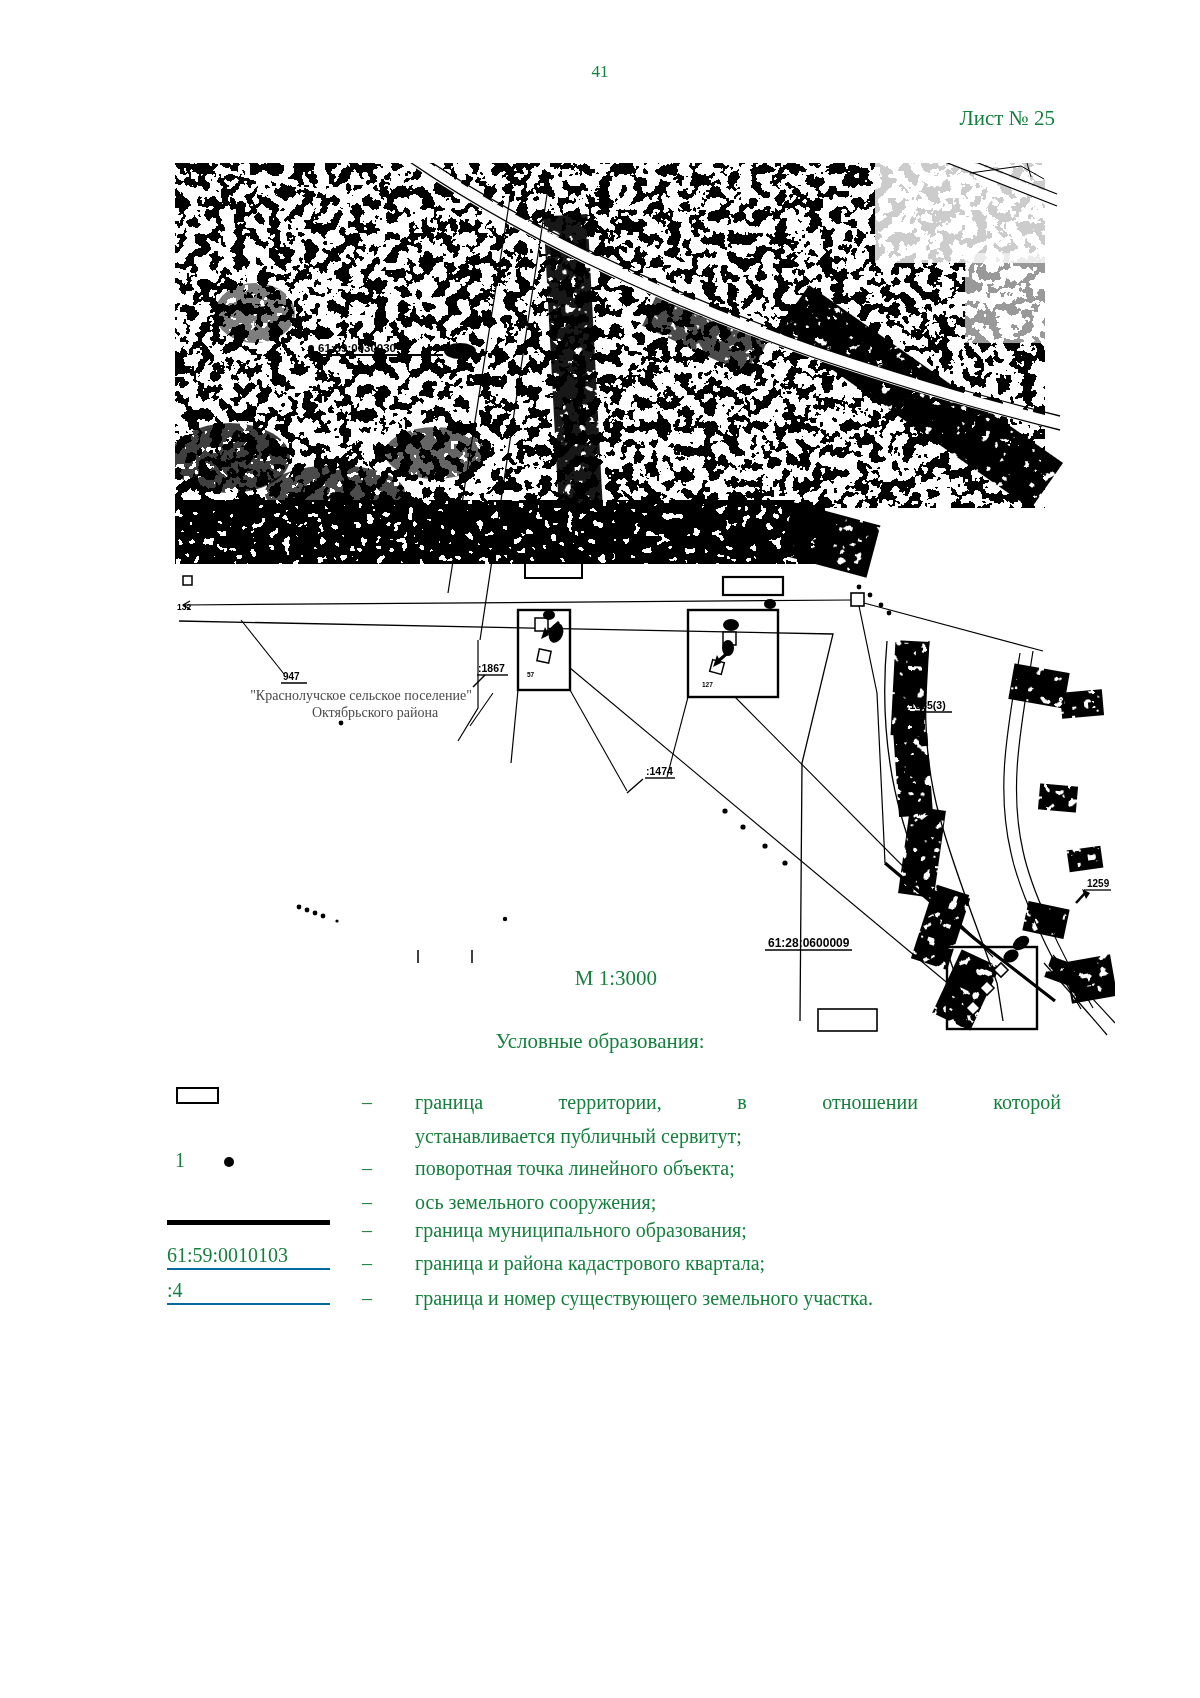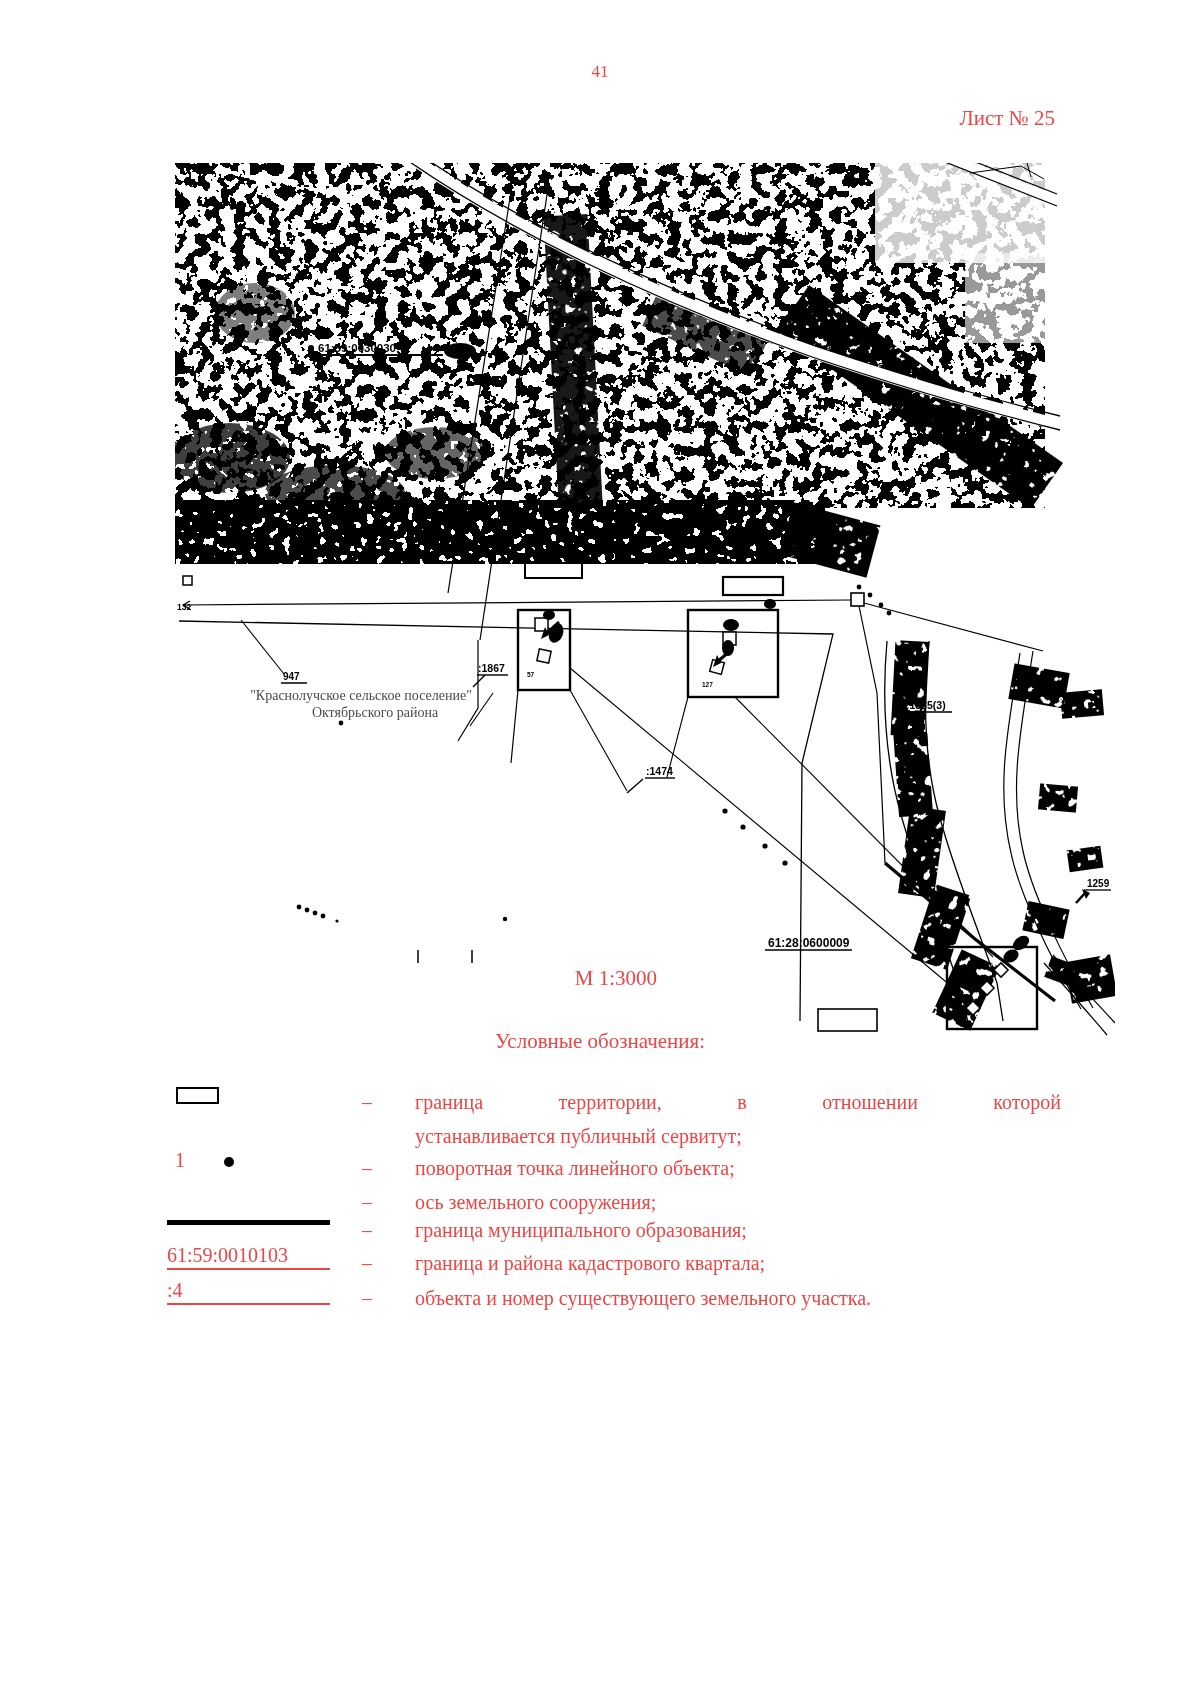--- a/index.html
+++ b/index.html
@@ -1,32 +1,32 @@
 <!DOCTYPE html>
 <html><head>
 <meta charset="utf-8">
 <style>
   html,body{margin:0;padding:0;background:#fff;}
   #page{position:relative;width:1200px;height:1698px;background:#ffffff;overflow:hidden;
-        font-family:"Liberation Serif","DejaVu Serif",serif;color:#ef4444;}
+        font-family:"Liberation Serif","DejaVu Serif",serif;color:#15803d;}
   .abs{position:absolute;}
   #page-number{top:62px;left:0;width:100%;text-align:center;font-size:17px;}
   #sheet-label{top:106px;right:145px;font-size:21px;}
   #map-svg{left:175px;top:163px;}
   #scale-label{top:966px;left:16px;width:1200px;text-align:center;font-size:21px;}
   #legend-title{top:1029px;left:0;width:1200px;text-align:center;font-size:21px;}
   .lrow{left:362px;width:690px;font-size:20px;line-height:34px;}
   .lrow .dash{position:absolute;left:0;top:0;}
   .lrow .ltext{margin-left:53px;width:646px;}
   .just{text-align:justify;text-align-last:justify;}
   .sym-rect{left:176px;top:1087px;width:39px;height:13px;border:2.5px solid #000;background:#fff;}
   .sym-one{left:175px;top:1149px;font-size:20px;}
   .sym-dot{left:224px;top:1157px;width:10px;height:10px;border-radius:50%;background:#000;}
   .sym-bar{left:167px;top:1220px;width:163px;height:5px;background:#000;}
-  .sym-num{left:167px;font-size:20px;width:163px;border-bottom:2px solid #ef4444;padding-bottom:1px;}
+  .sym-num{left:167px;font-size:20px;width:163px;border-bottom:2px solid #0369a1;padding-bottom:1px;}
   #sym-quarter{top:1244px;}
   #sym-parcel{top:1279px;}
 </style>
 </head>
 <body>
 
 <div id="page">
 
   <div class="abs" id="page-number">41</div>
   <div class="abs" id="sheet-label">Лист № 25</div>
@@ -202,21 +202,21 @@
       <text x="781" y="859" font-size="6.5">523</text>
     </g>
 
     <g stroke="#000" stroke-width="1.5">
       <line x1="243" y1="787" x2="243" y2="800"></line>
       <line x1="297" y1="787" x2="297" y2="800"></line>
     </g>
   </svg>
 
   <div class="abs" id="scale-label">М 1:3000</div>
-  <div class="abs" id="legend-title">Условные обозначения:</div>
+  <div class="abs" id="legend-title">Условные образования:</div>
 
   <div class="abs sym-rect"></div>
   <div class="abs sym-one">1</div>
   <div class="abs sym-dot"></div>
   <div class="abs sym-bar"></div>
   <div class="abs sym-num" id="sym-quarter">61:59:0010103</div>
   <div class="abs sym-num" id="sym-parcel">:4</div>
 
   <div class="abs lrow" style="top:1085px;">
     <span class="dash">–</span>
@@ -236,16 +236,16 @@
   <div class="abs lrow" style="top:1213px;">
     <span class="dash">–</span>
     <div class="ltext">граница муниципального образования;</div>
   </div>
   <div class="abs lrow" style="top:1246px;">
     <span class="dash">–</span>
     <div class="ltext">граница и района кадастрового квартала;</div>
   </div>
   <div class="abs lrow" style="top:1281px;">
     <span class="dash">–</span>
-    <div class="ltext">объекта и номер существующего земельного участка.</div>
+    <div class="ltext">граница и номер существующего земельного участка.</div>
   </div>
 
 </div>
 
 </body></html>

